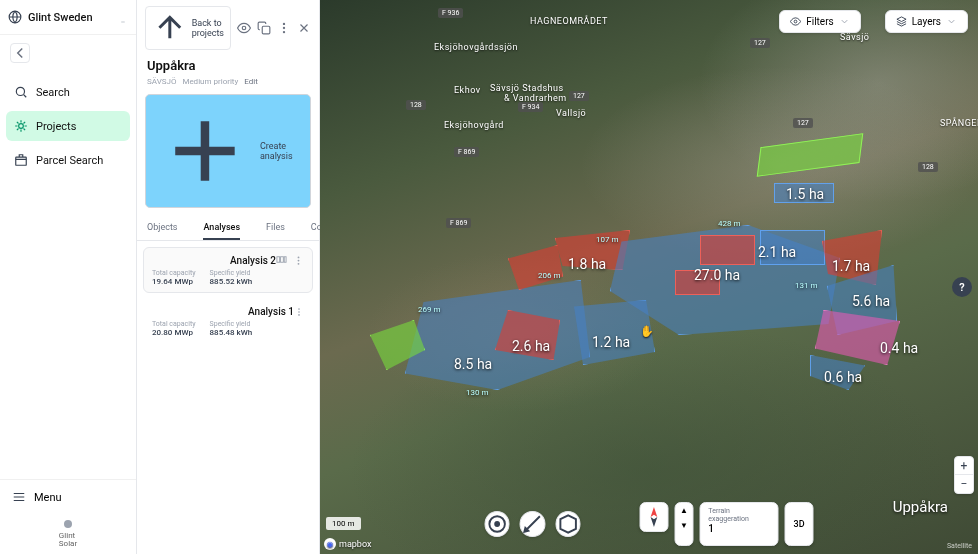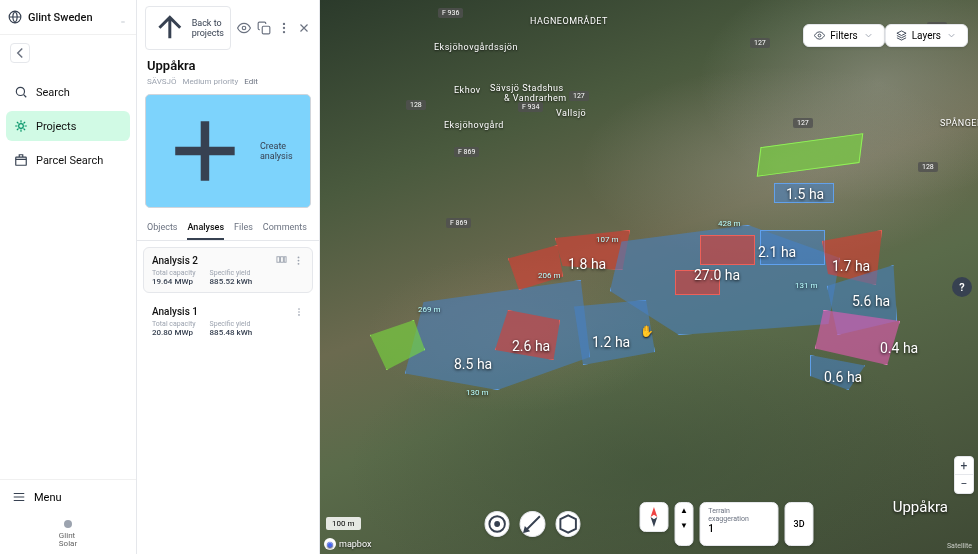--- a/index.html
+++ b/index.html
@@ -27,27 +27,27 @@
 .panel { width: 183px; background: #fff; border-right: 1px solid #e5e7eb; display: flex; flex-direction: column; }
 .panel-top { display: flex; align-items: center; padding: 6px 8px; gap: 6px; }
 .back-link { display: flex; align-items: center; gap: 4px; border: 1px solid #e5e7eb; border-radius: 4px; padding: 3px 6px; font-size: 9px; color: #374151; cursor: pointer; flex: 1; }
 .panel-icons { display: flex; gap: 6px; }
 .panel-icons .icon-btn { width: 14px; height: 14px; cursor: pointer; color: #6b7280; display: flex; align-items: center; justify-content: center; }
 .project-title { padding: 2px 10px; font-size: 13px; font-weight: 600; color: #111; }
 .project-meta { padding: 2px 10px 8px; font-size: 8px; color: #9ca3af; display: flex; gap: 6px; align-items: center; }
 .project-meta .edit { color: #6b7280; cursor: pointer; }
 .create-row { padding: 0 8px 8px; }
 .create-btn { display: flex; align-items: center; gap: 4px; border: 1px solid #d1d5db; border-radius: 5px; padding: 5px 8px; font-size: 9px; cursor: pointer; background: #7dd3fc; color: #374151; }
-.tabs { display: flex; gap: 10px; padding: 0 10px; border-bottom: 1px solid #e5e7eb; font-size: 9px; }
+.tabs { display: flex; gap: 26px; padding: 0 10px; border-bottom: 1px solid #e5e7eb; font-size: 9px; }
 .tab { padding: 6px 0; cursor: pointer; color: #6b7280; }
 .tab.active { color: #111; border-bottom: 2px solid #374151; font-weight: 500; }
 .analyses { padding: 6px; display: flex; flex-direction: column; gap: 6px; }
 .analysis-card { border: 1px solid transparent; border-radius: 6px; padding: 6px 8px; cursor: pointer; }
 .analysis-card.selected { border-color: #e5e7eb; background: #fafafa; }
-.analysis-head { display: flex; align-items: center; justify-content: space-between; }
+.analysis-head { display: flex; align-items: center; justify-content: flex-end; }
 .analysis-name { font-size: 10px; font-weight: 500; color: #111; }
 .analysis-head .icons { display: flex; gap: 6px; color: #9ca3af; }
 .analysis-stats { display: flex; gap: 14px; margin-top: 2px; }
 .stat-label { font-size: 7px; color: #9ca3af; }
 .stat-val { font-size: 8px; color: #374151; font-weight: 500; }
 
 
 .map { flex: 1; position: relative; background: linear-gradient(160deg, #2b3a2b 0%, #4a5a3e 25%, #6b6a4f 45%, #5a6b4a 60%, #3f4a35 100%); overflow: hidden; }
 .map::before { content: ""; position: absolute; inset: 0; background:
   radial-gradient(ellipse 200px 100px at 70% 30%, rgba(180,180,170,.3), transparent),
@@ -60,21 +60,21 @@
 .parcel { position: absolute; font-size: 14px; color: #fff; text-shadow: 0 1px 3px rgba(0,0,0,.9); font-weight: 400; }
 
 
 .poly { position: absolute; }
 .poly-blue { background: rgba(70,130,200,.55); border: 1px solid rgba(100,170,255,.8); }
 .poly-red { background: rgba(220,60,50,.6); border: 1px solid rgba(255,100,90,.8); }
 .poly-green { background: rgba(120,220,60,.6); border: 1px solid rgba(150,255,90,.8); }
 .poly-pink { background: rgba(230,90,180,.6); border: 1px solid rgba(255,130,210,.8); }
 
 
-.map-top-right { position: absolute; top: 24px; right: 10px; display: flex; gap: 0; }
+.map-top-right { position: absolute; top: 10px; right: 10px; display: flex; gap: 24px; }
 .pill { background: #fff; border: 1px solid #e5e7eb; border-radius: 6px; padding: 5px 10px; display: flex; align-items: center; gap: 5px; font-size: 10px; cursor: pointer; box-shadow: 0 1px 3px rgba(0,0,0,.15); }
 .map-bottom { position: absolute; bottom: 8px; left: 50%; transform: translateX(-50%); display: flex; gap: 10px; align-items: center; }
 .circ-btn { width: 26px; height: 26px; border-radius: 50%; background: #fff; border: 1px solid #e5e7eb; display: flex; align-items: center; justify-content: center; cursor: pointer; box-shadow: 0 1px 3px rgba(0,0,0,.2); }
 .nav-3d-group { display: flex; gap: 6px; align-items: stretch; }
 .compass { width: 30px; height: 30px; border-radius: 6px; background: #fff; border: 1px solid #e5e7eb; display: flex; align-items: center; justify-content: center; font-size: 7px; cursor: pointer; box-shadow: 0 1px 3px rgba(0,0,0,.2); }
 .tilt-group { display: flex; flex-direction: column; background: #fff; border: 1px solid #e5e7eb; border-radius: 6px; overflow: hidden; box-shadow: 0 1px 3px rgba(0,0,0,.2); }
 .tilt-btn { width: 18px; height: 15px; display: flex; align-items: center; justify-content: center; cursor: pointer; font-size: 8px; }
 .terrain-box { background: #fff; border: 1px solid #e5e7eb; border-radius: 6px; padding: 4px 8px; box-shadow: 0 1px 3px rgba(0,0,0,.2); }
 .terrain-label { font-size: 7px; color: #6b7280; }
 .terrain-val { font-size: 10px; font-weight: 500; }

